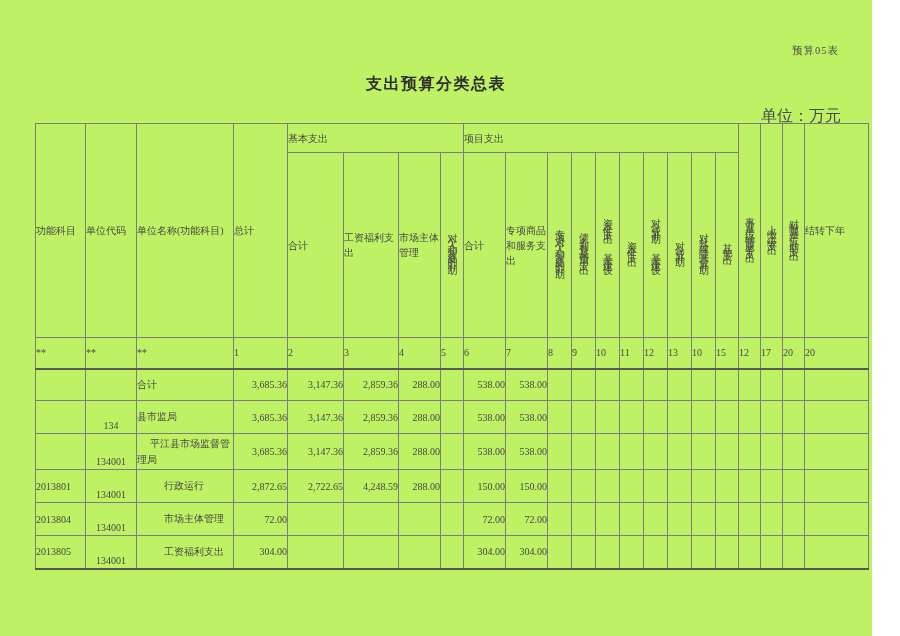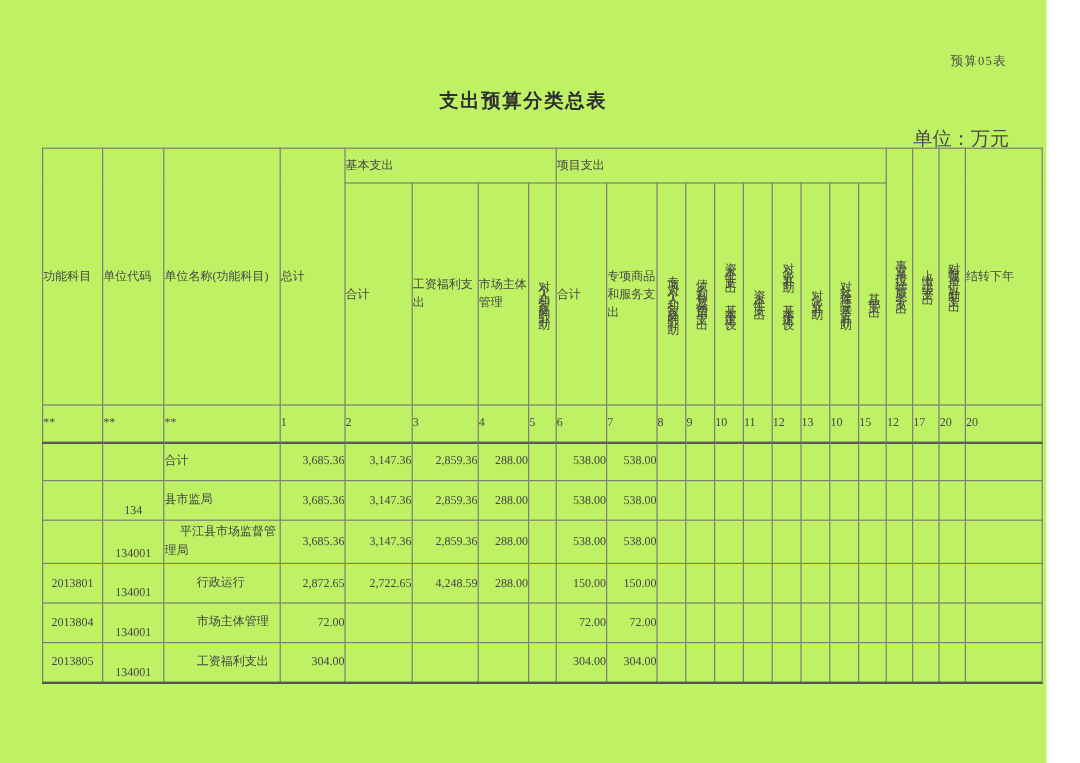--- a/index.html
+++ b/index.html
@@ -52,21 +52,21 @@
   .vtxt{
     writing-mode:vertical-rl;
     text-orientation:upright;
     letter-spacing:4px;
     line-height:1;
     display:inline-block;
     white-space:nowrap;
   }
   tbody td{vertical-align:middle;line-height:1.5;}
   td.num{text-align:right;padding:0 4px 0 1px;}
-  td.func{text-align:center;vertical-align:middle;}
+  td.func{vertical-align:middle;}
   td.code{text-align:center;vertical-align:bottom;padding-bottom:4px;}
   td.name{text-align:left;padding:2px 3px 2px 4px;line-height:1.55;}
   td.name.lvl1{text-indent:13px;}
   td.name.lvl2{padding-left:27px;}
 </style>
 </head>
 <body>
 
 <div class="page">
   <div class="doc-label">预算05表</div>

